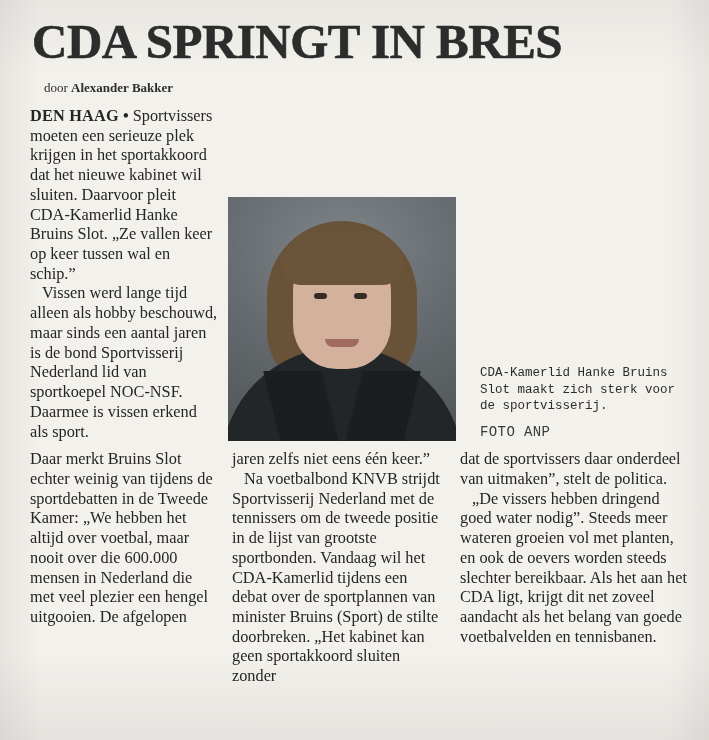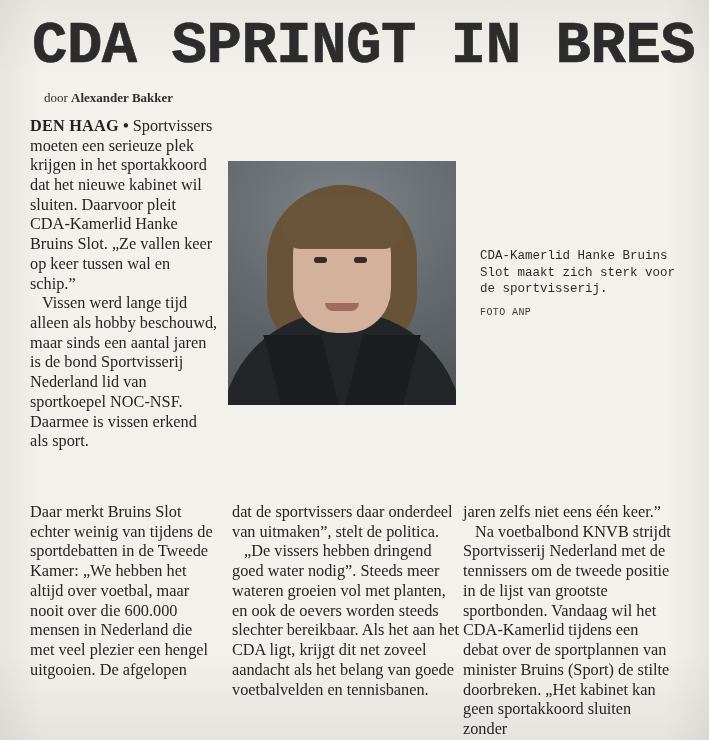--- a/index.html
+++ b/index.html
@@ -21,23 +21,23 @@
     box-sizing: border-box;
     padding: 18px 22px 10px 30px;
     
     background-image:
       linear-gradient(180deg, rgba(0,0,0,0.045) 0%, rgba(0,0,0,0) 10%, rgba(0,0,0,0) 88%, rgba(0,0,0,0.06) 100%),
       linear-gradient(90deg, rgba(0,0,0,0.05) 0%, rgba(0,0,0,0) 6%, rgba(0,0,0,0) 94%, rgba(0,0,0,0.05) 100%);
   }
 
   
   .headline {
-    font-family: Liberation Mono, monospace;
-    font-weight: bold;
-    font-size: 59px;
+    font-family: Liberation Serif, serif;
+    font-weight: bold;
+    font-size: 49px;
     line-height: 0.98;
     letter-spacing: -0.5px;
     color: #2c2c2c;
     text-transform: uppercase;
     margin: 0 0 14px 2px;
     -webkit-text-stroke: 0.6px #2c2c2c;
   }
   .headline .line {
     display: block;
     white-space: nowrap;
@@ -53,21 +53,21 @@
     color: #2e2e2e;
     margin: 0 0 10px 14px;
   }
   .byline .author {
     font-weight: bold;
   }
 
   
   .topblock {
     display: flex;
-    align-items: center;
+    align-items: flex-end;
     gap: 0;
   }
   .col-left {
     width: 198px;
     padding-right: 10px;
     box-sizing: border-box;
   }
   .photo-wrap {
     width: 228px;
     flex: 0 0 228px;
@@ -169,21 +169,21 @@
 
   .caption {
     flex: 1;
     padding-left: 24px;
     font-family: Liberation Mono, monospace;
     font-size: 12.5px;
     line-height: 1.32;
     color: #2c2c2c;
   }
   .caption .credit {
-    font-size: 10px;
+    font-size: 14px;
     letter-spacing: 0.4px;
     margin-top: 8px;
     color: #3a3a3a;
   }
 
   
   .bodytext {
     font-family: "Liberation Serif", serif;
     font-size: 16.3px;
     line-height: 1.21;
@@ -205,21 +205,20 @@
     font-weight: bold;
   }
 
   
   .lower {
     display: flex;
     margin-top: 8px;
   }
   .lower .col {
     box-sizing: border-box;
-    margin-top: 43px;
   }
   .lower .col1 { width: 198px; padding-right: 12px; }
   .lower .col2 { width: 228px; padding-right: 12px; padding-left: 4px; }
   .lower .col3 { flex: 1; padding-left: 4px; }
 </style>
 </head>
 <body>
 
 <div class="page">
 
@@ -258,23 +257,23 @@
       <div>CDA-Kamerlid Hanke Bruins Slot maakt zich sterk voor de sportvisserij.</div>
       <div class="credit">FOTO ANP</div>
     </div>
 
   </div>
 
   <div class="lower">
     <div class="col col1 bodytext">
       <p class="first">Daar merkt Bruins Slot echter weinig van tijdens de sportdebatten in de Tweede Kamer: „We hebben het altijd over voetbal, maar nooit over die 600.000 mensen in Nederland die met veel plezier een hengel uitgooien. De afgelopen</p>
     </div>
+    <div class="col col2 bodytext">
+      <p class="first">jaren zelfs niet eens één keer.”</p>
+      <p>Na voetbalbond KNVB strijdt Sportvisserij Nederland met de tennissers om de tweede positie in de lijst van grootste sportbonden. Vandaag wil het CDA-Kamerlid tijdens een debat over de sportplannen van minister Bruins (Sport) de stilte doorbreken. „Het kabinet kan geen sportakkoord sluiten zonder</p>
+    </div>
     <div class="col col3 bodytext">
       <p class="first">dat de sportvissers daar onderdeel van uitmaken”, stelt de politica.</p>
       <p>„De vissers hebben dringend goed water nodig”. Steeds meer wateren groeien vol met planten, en ook de oevers worden steeds slechter bereikbaar. Als het aan het CDA ligt, krijgt dit net zoveel aandacht als het belang van goede voetbalvelden en tennisbanen.</p>
     </div>
-    <div class="col col2 bodytext">
-      <p class="first">jaren zelfs niet eens één keer.”</p>
-      <p>Na voetbalbond KNVB strijdt Sportvisserij Nederland met de tennissers om de tweede positie in de lijst van grootste sportbonden. Vandaag wil het CDA-Kamerlid tijdens een debat over de sportplannen van minister Bruins (Sport) de stilte doorbreken. „Het kabinet kan geen sportakkoord sluiten zonder</p>
-    </div>
   </div>
 
 </div>
 
 </body></html>

